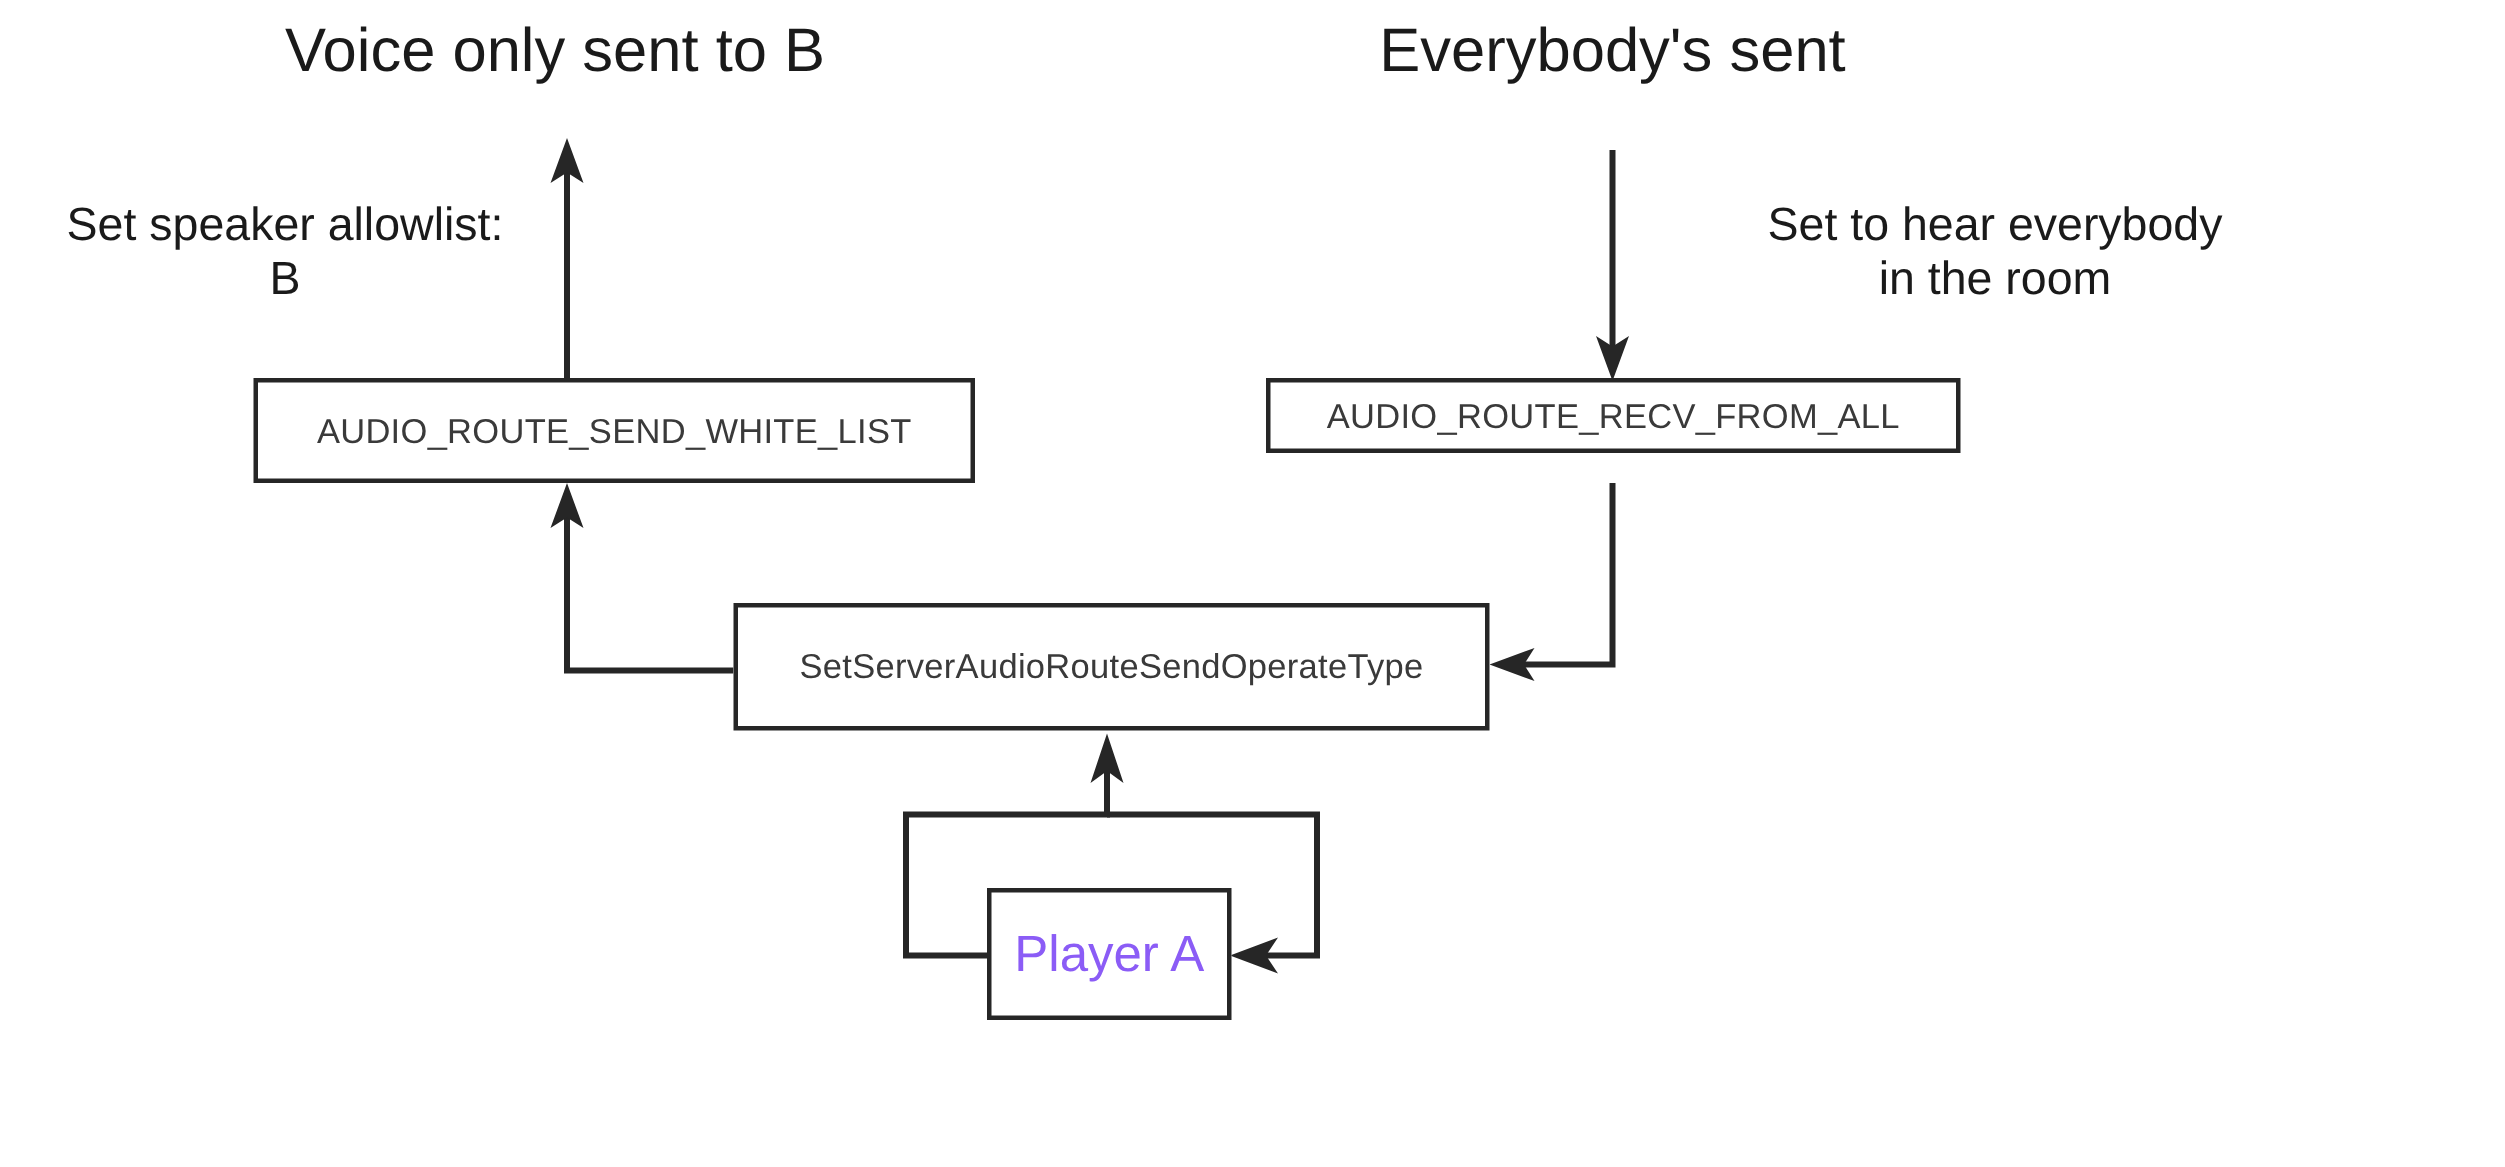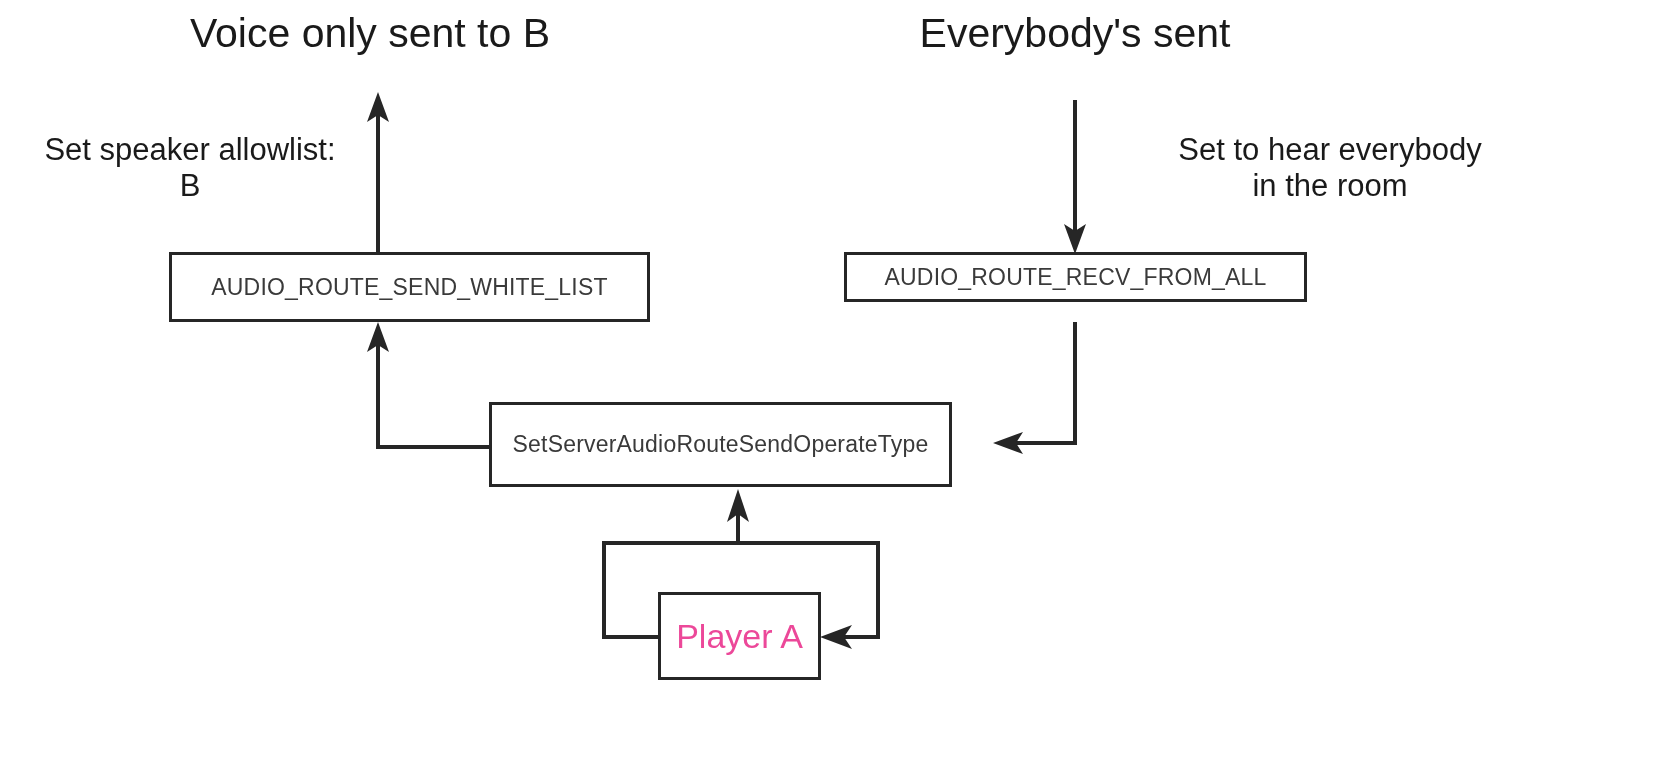--- a/index.html
+++ b/index.html
@@ -51,21 +51,21 @@
     justify-content: center;
     text-align: center;
   }
   .nodebox-label {
     font-family: "Liberation Sans", sans-serif;
     color: #3a3a3a;
     font-size: 23px;
     letter-spacing: 0.2px;
   }
   .nodebox.actor .nodebox-label {
-    color: #ec4899;
+    color: #8b5cf6;
     font-size: 34px;
     letter-spacing: 0;
   }
 </style>
 </head>
 <body>
 
 <div id="canvas">
 
   <svg id="wires" viewBox="0 0 1670 778" xmlns="http://www.w3.org/2000/svg">
@@ -121,21 +121,21 @@
 B</div>
 
   <div class="nodebox" style="left: 137px; top: 252px; width: 481px; height: 70px; margin-left: 32px;">
     <span class="nodebox-label">AUDIO_ROUTE_SEND_WHITE_LIST</span>
   </div>
 
   <div class="nodebox" style="left: 844px; top: 252px; width: 463px; height: 50px;">
     <span class="nodebox-label">AUDIO_ROUTE_RECV_FROM_ALL</span>
   </div>
 
-  <div class="nodebox" style="left: 489px; top: 402px; width: 463px; height: 85px;">
+  <div class="nodebox" style="left: 489px; top: 402px; width: 504px; height: 85px;">
     <span class="nodebox-label">SetServerAudioRouteSendOperateType</span>
   </div>
 
   <div class="nodebox actor" style="left: 658px; top: 592px; width: 163px; height: 88px;">
     <span class="nodebox-label">Player A</span>
   </div>
 
 </div>
 
 </body></html>

